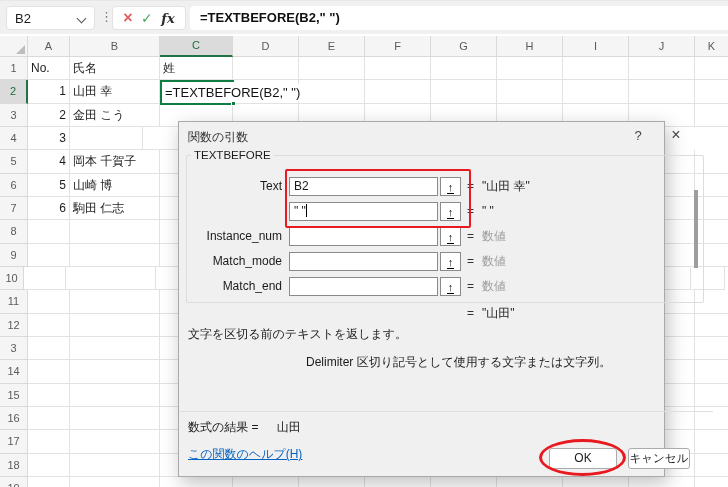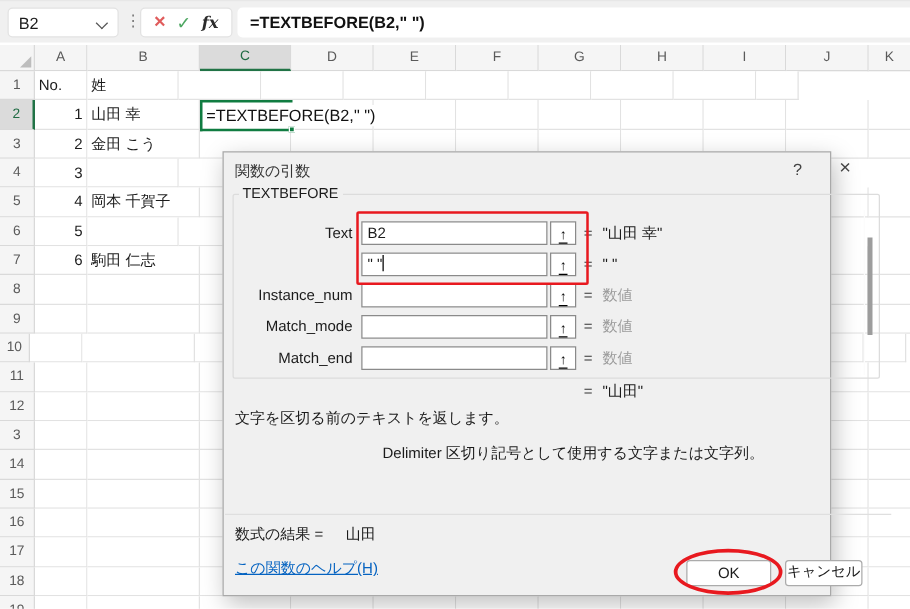--- a/index.html
+++ b/index.html
@@ -104,20 +104,21 @@
         <div class="gcell ghcell" style="width: 66px;">F</div>
         <div class="gcell ghcell" style="width: 66px;">G</div>
         <div class="gcell ghcell" style="width: 66px;">H</div>
         <div class="gcell ghcell" style="width: 66px;">I</div>
         <div class="gcell ghcell" style="width: 66px;">J</div>
         <div class="gcell ghcell" style="width: 34px;">K</div>
       </div>
       <div class="grow">
         <div class="gcell grhcell" style="width: 28px;">1</div>
         <div class="gcell gbcell" style="width: 42px;">No.</div>
+        <div class="gcell gbcell" style="width: 90px;">氏名</div>
         <div class="gcell gbcell" style="width: 73px;">姓</div>
         <div class="gcell gbcell" style="width: 66px;"></div>
         <div class="gcell gbcell" style="width: 66px;"></div>
         <div class="gcell gbcell" style="width: 66px;"></div>
         <div class="gcell gbcell" style="width: 66px;"></div>
         <div class="gcell gbcell" style="width: 66px;"></div>
         <div class="gcell gbcell" style="width: 66px;"></div>
         <div class="gcell gbcell" style="width: 66px;"></div>
         <div class="gcell gbcell" style="width: 34px;"></div>
       </div>
@@ -172,20 +173,21 @@
         <div class="gcell gbcell" style="width: 66px;"></div>
         <div class="gcell gbcell" style="width: 66px;"></div>
         <div class="gcell gbcell" style="width: 66px;"></div>
         <div class="gcell gbcell" style="width: 66px;"></div>
         <div class="gcell gbcell" style="width: 66px;"></div>
         <div class="gcell gbcell" style="width: 34px;"></div>
       </div>
       <div class="grow">
         <div class="gcell grhcell" style="width: 28px;">6</div>
         <div class="gcell gbcell" style="width: 42px; text-align: right;">5</div>
+        <div class="gcell gbcell" style="width: 90px;">山崎 博</div>
         <div class="gcell gbcell" style="width: 73px;"></div>
         <div class="gcell gbcell" style="width: 66px;"></div>
         <div class="gcell gbcell" style="width: 66px;"></div>
         <div class="gcell gbcell" style="width: 66px;"></div>
         <div class="gcell gbcell" style="width: 66px;"></div>
         <div class="gcell gbcell" style="width: 66px;"></div>
         <div class="gcell gbcell" style="width: 66px;"></div>
         <div class="gcell gbcell" style="width: 66px;"></div>
         <div class="gcell gbcell" style="width: 34px;"></div>
       </div>

